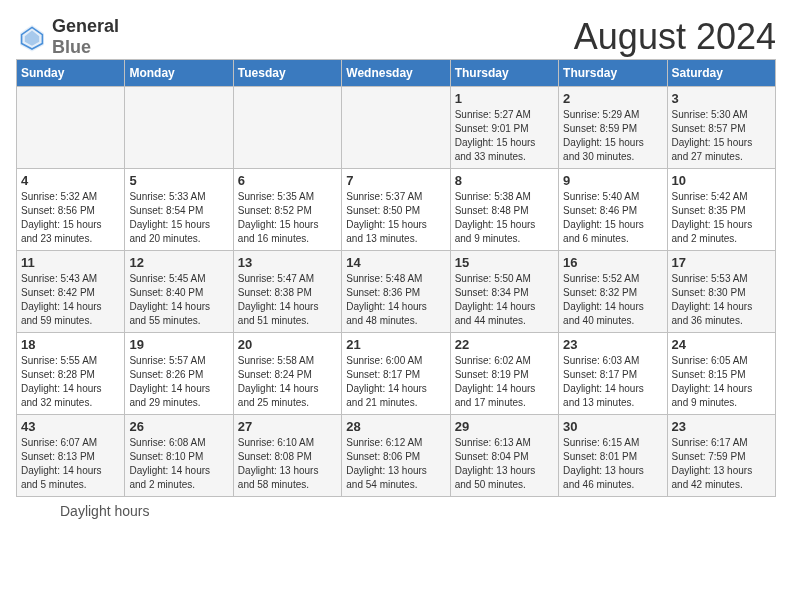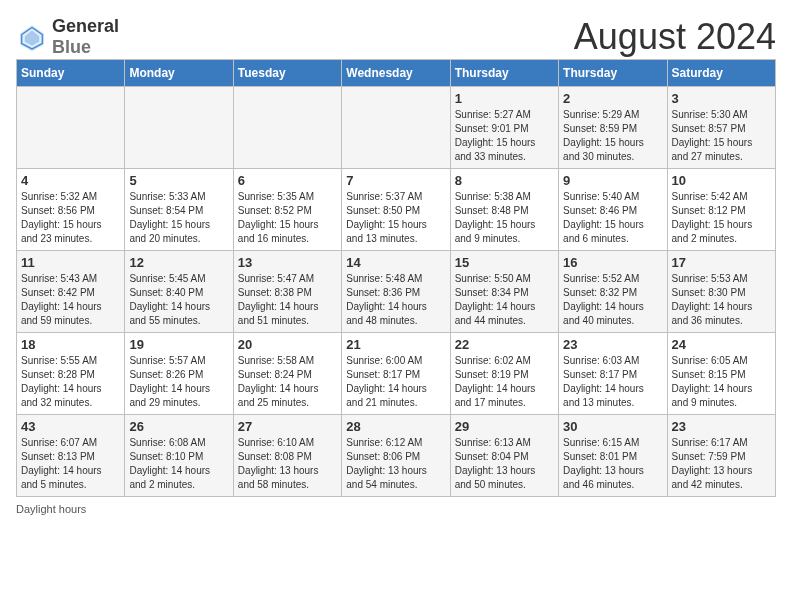--- a/index.html
+++ b/index.html
@@ -86,22 +86,23 @@
       color: #333;
       margin-bottom: 2px;
     }
     .day-info {
       font-size: 10px;
       line-height: 1.4;
       color: #333;
     }
     .footer-note {
       margin-top: 6px;
-      font-size: 11px;
+      font-size: 14px;
       color: #555;
+      margin-left: 44px;
     }
   </style>
 </head>
 <body>
 
 <div class="header-area">
   <div class="logo">
     <svg class="logo-icon" viewBox="0 0 40 40">
       <polygon points="20,5 35,15 35,30 20,38 5,30 5,15" fill="#4a90d9" opacity="0.15"></polygon>
       <polygon points="20,8 33,17 33,28 20,35 7,28 7,17" fill="none" stroke="#4a90d9" stroke-width="2"></polygon>
@@ -198,21 +199,21 @@
         <td>
           <div class="day-number">9</div>
           <div class="day-info">Sunrise: 5:40 AM
 Sunset: 8:46 PM
 Daylight: 15 hours
 and 6 minutes.</div>
         </td>
         <td>
           <div class="day-number">10</div>
           <div class="day-info">Sunrise: 5:42 AM
-Sunset: 8:12 PM
+Sunset: 8:35 PM
 Daylight: 15 hours
 and 2 minutes.</div>
         </td>
       </tr>
       <tr>
         <td>
           <div class="day-number">11</div>
           <div class="day-info">Sunrise: 5:43 AM
 Sunset: 8:42 PM
 Daylight: 14 hours

